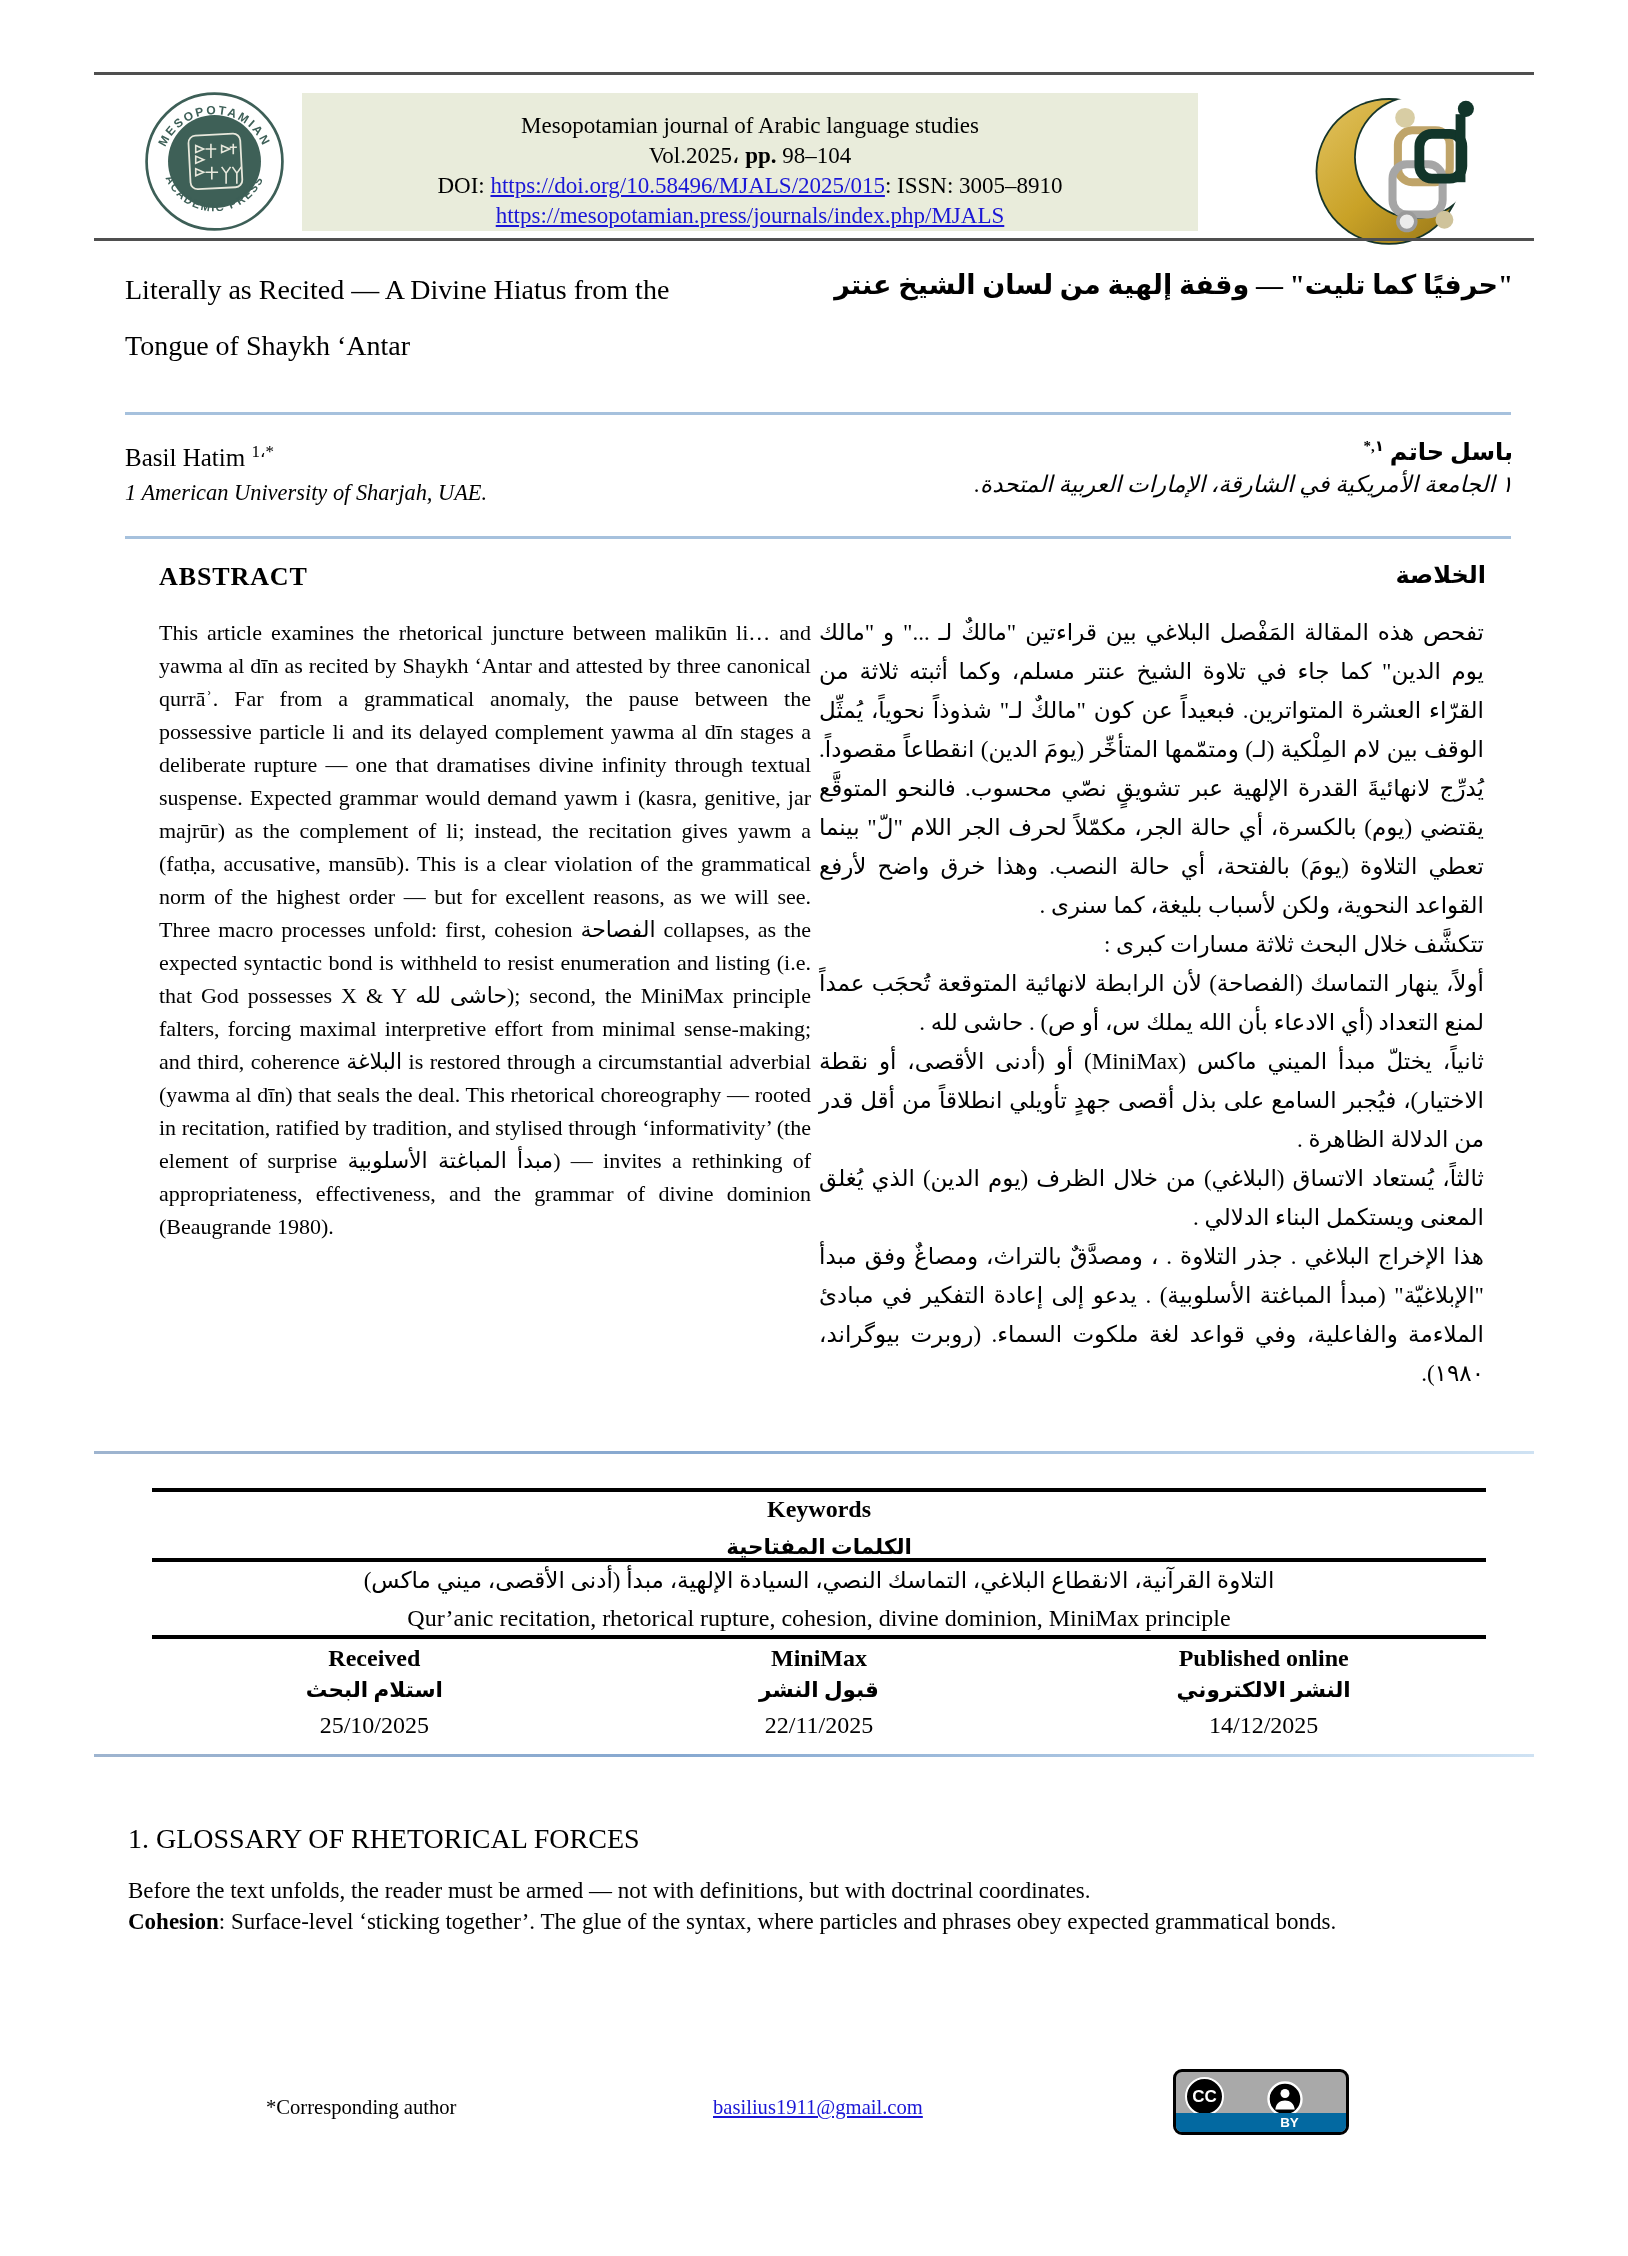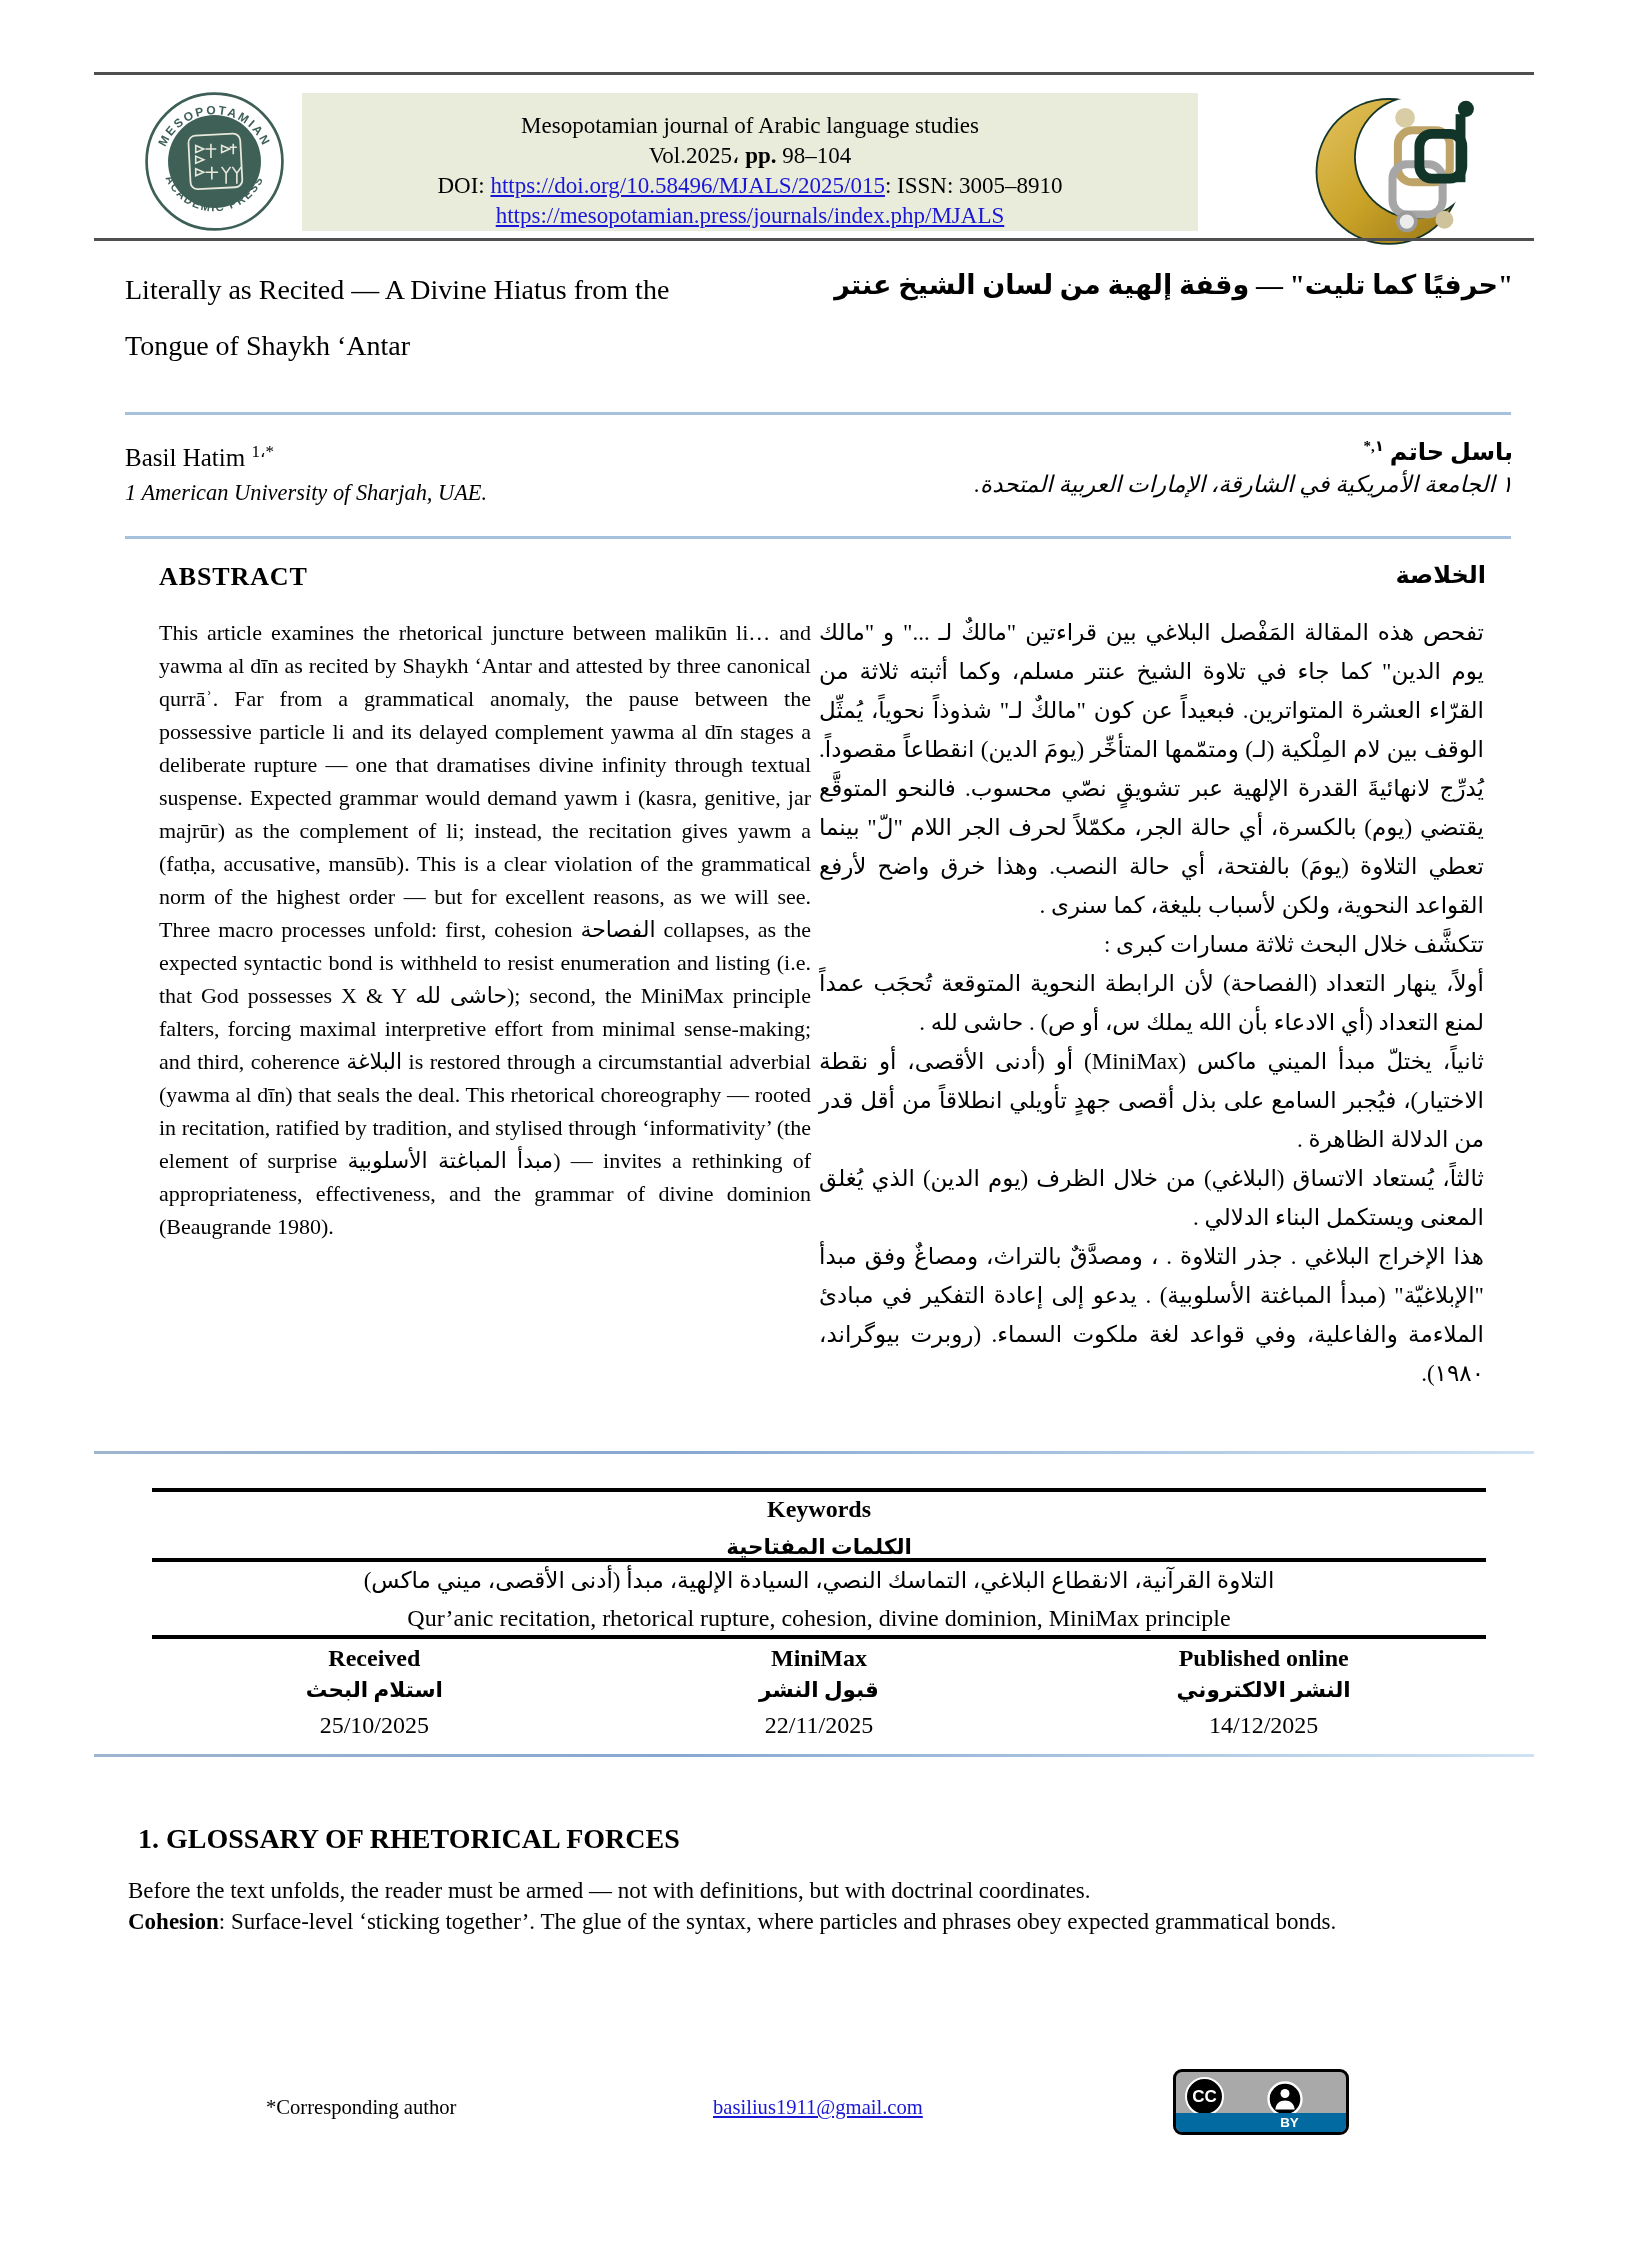--- a/index.html
+++ b/index.html
@@ -47,21 +47,21 @@
   .kw-label-ar{top:1526px;font-weight:bold;font-size:21.5px;direction:rtl;margin-top:8px;}
   .kw-ar{top:1567px;font-size:23px;direction:rtl;}
   .kw-en{top:1605px;font-size:24px;}
   
   .dates{position:absolute;left:152px;top:1643px;width:1334px;display:flex;}
   .date-col{flex:1;text-align:center;}
   .date-col .lbl-en{font-weight:bold;font-size:24px;line-height:30px;}
   .date-col .lbl-ar{font-weight:bold;font-size:21.5px;line-height:34px;direction:rtl;}
   .date-col .val{font-size:24px;line-height:32px;margin-top:1.8px;}
   
-  .sec-head{position:absolute;left:138px;top:1823px;font-size:28px;font-weight:bold;}
+  .sec-head{position:absolute;left:128px;top:1823px;font-size:28px;font-weight:normal;}
   .sec-body{position:absolute;left:128px;top:1875px;width:1384px;font-size:23px;line-height:31px;}
   .sec-body p{margin:0;}
   
   .foot-corr{position:absolute;left:266px;top:2096px;font-size:20.6px;}
   .foot-email{position:absolute;left:713px;top:2096px;font-size:20.6px;}
   .cc-badge{position:absolute;left:1173px;top:2069px;width:176px;height:66px;background:#a9a9a9;
     border:3.6px solid #000;border-radius:9px;box-sizing:border-box;overflow:hidden;}
   .cc-bottom{position:absolute;left:0;right:0;bottom:0;height:19px;background:#0369a1;color:#fff;
     font-weight:bold;font-size:13.4px;font-family:"Liberation Sans",sans-serif;
     display:flex;align-items:center;justify-content:center;padding-left:57px;}
@@ -173,21 +173,21 @@
   <div class="hr hr-blue" style="left:125px;top:536px;width:1386px;"></div>
 
   <div class="abs-head-en">ABSTRACT</div>
   <div class="abs-head-ar">الخلاصة</div>
 
   <div class="abs-en">This article examines the rhetorical juncture between malikūn li… and yawma al dīn as recited by Shaykh ‘Antar and attested by three canonical qurrāʾ. Far from a grammatical anomaly, the pause between the possessive particle li and its delayed complement yawma al dīn stages a deliberate rupture — one that dramatises divine infinity through textual suspense. Expected grammar would demand yawm i (kasra, genitive, jar majrūr) as the complement of li; instead, the recitation gives yawm a (fatḥa, accusative, mansūb). This is a clear violation of the grammatical norm of the highest order — but for excellent reasons, as we will see. Three macro processes unfold: first, cohesion الفصاحة collapses, as the expected syntactic bond is withheld to resist enumeration and listing (i.e. that God possesses X &amp; Y حاشى لله); second, the MiniMax principle falters, forcing maximal interpretive effort from minimal sense-making; and third, coherence البلاغة is restored through a circumstantial adverbial (yawma al dīn) that seals the deal. This rhetorical choreography — rooted in recitation, ratified by tradition, and stylised through ‘informativity’ (the element of surprise مبدأ المباغتة الأسلوبية) — invites a rethinking of appropriateness, effectiveness, and the grammar of divine dominion (Beaugrande 1980).</div>
 
   <div class="abs-ar">
     <p>تفحص هذه المقالة المَفْصل البلاغي بين قراءتين "مالكٌ لـ ..." و "مالك يوم الدين" كما جاء في تلاوة الشيخ عنتر مسلم، وكما أثبته ثلاثة من القرّاء العشرة المتواترين. فبعيداً عن كون "مالكٌ لـ" شذوذاً نحوياً، يُمثِّل الوقف بين لام المِلْكية (لـ) ومتمّمها المتأخِّر (يومَ الدين) انقطاعاً مقصوداً. يُدرِّج لانهائيةَ القدرة الإلهية عبر تشويقٍ نصّي محسوب. فالنحو المتوقَّع يقتضي (يوم) بالكسرة، أي حالة الجر، مكمّلاً لحرف الجر اللام "لّ" بينما تعطي التلاوة (يومَ) بالفتحة، أي حالة النصب. وهذا خرق واضح لأرفع القواعد النحوية، ولكن لأسباب بليغة، كما سنرى .</p>
     <p>تتكشَّف خلال البحث ثلاثة مسارات كبرى :</p>
-    <p>أولاً، ينهار التعداد (الفصاحة) لأن الرابطة النحوية المتوقعة تُحجَب عمداً لمنع التعداد (أي الادعاء بأن الله يملك س، أو ص) . حاشى لله .</p>
+    <p>أولاً، ينهار التماسك (الفصاحة) لأن الرابطة لانهائية المتوقعة تُحجَب عمداً لمنع التعداد (أي الادعاء بأن الله يملك س، أو ص) . حاشى لله .</p>
     <p>ثانياً، يختلّ مبدأ الميني ماكس (MiniMax) أو (أدنى الأقصى، أو نقطة الاختيار)، فيُجبر السامع على بذل أقصى جهدٍ تأويلي انطلاقاً من أقل قدر من الدلالة الظاهرة .</p>
     <p>ثالثاً، يُستعاد الاتساق (البلاغي) من خلال الظرف (يوم الدين) الذي يُغلق المعنى ويستكمل البناء الدلالي .</p>
     <p>هذا الإخراج البلاغي . جذر التلاوة . ، ومصدَّقٌ بالتراث، ومصاغٌ وفق مبدأ "الإبلاغيّة" (مبدأ المباغتة الأسلوبية) . يدعو إلى إعادة التفكير في مبادئ الملاءمة والفاعلية، وفي قواعد لغة ملكوت السماء. (روبرت بيوگراند، ١٩٨٠).</p>
   </div>
 
   <div class="hr hr-blue-grad" style="left:94px;top:1451px;width:1440px;"></div>
   <div class="hr hr-black" style="left:152px;top:1488px;width:1334px;"></div>
 
   <div class="kw-center kw-label-en" style="position:absolute;">Keywords</div>
   <div class="kw-center kw-label-ar" style="position:absolute;">الكلمات المفتاحية</div>

